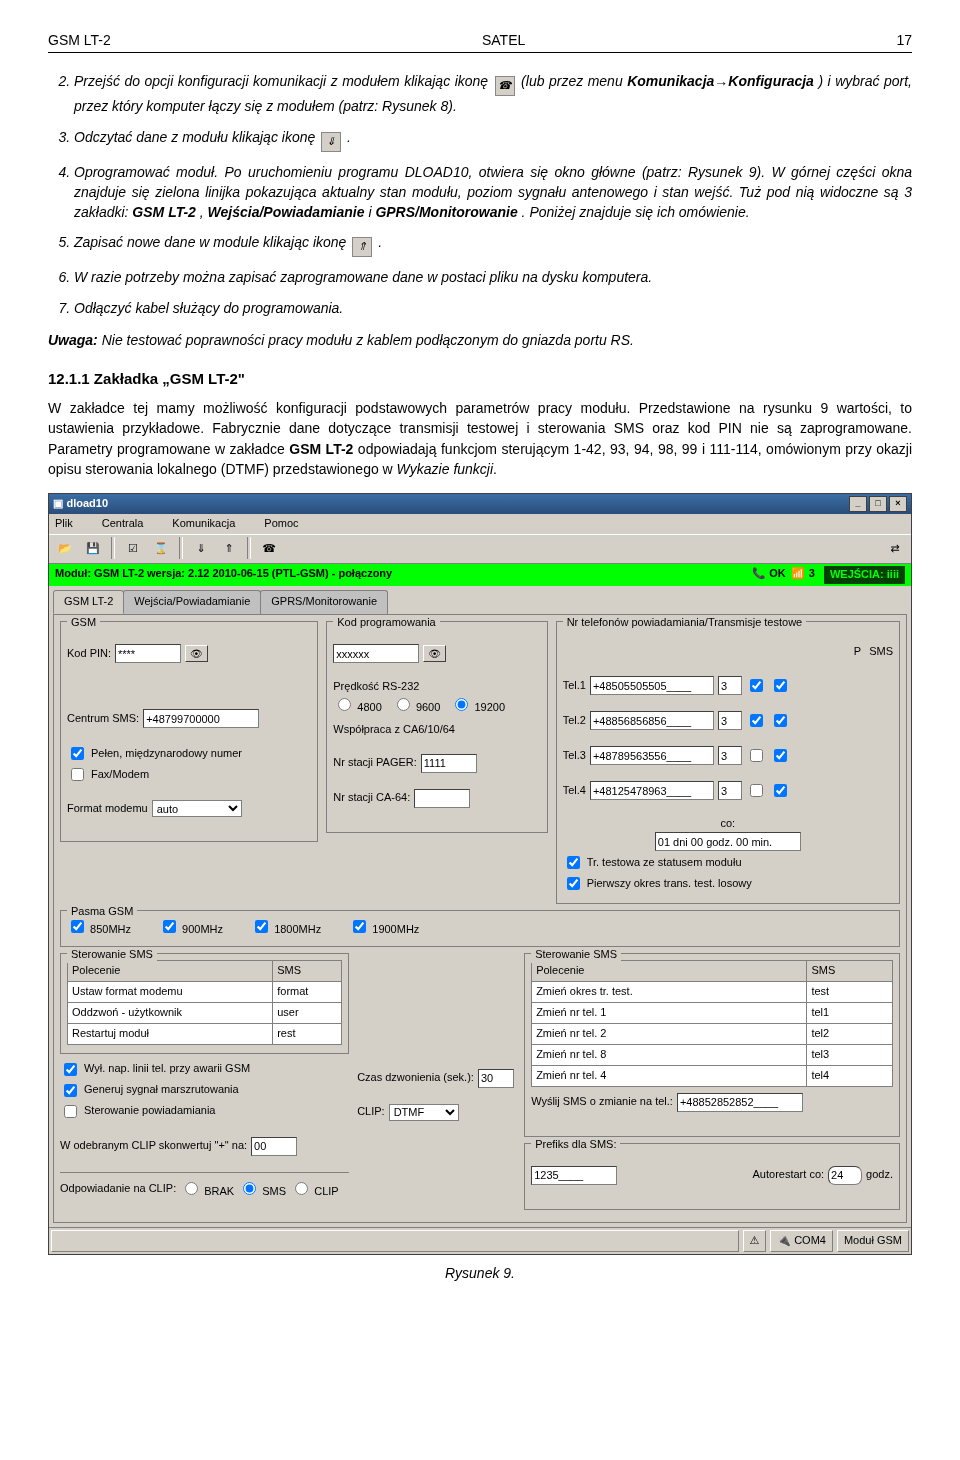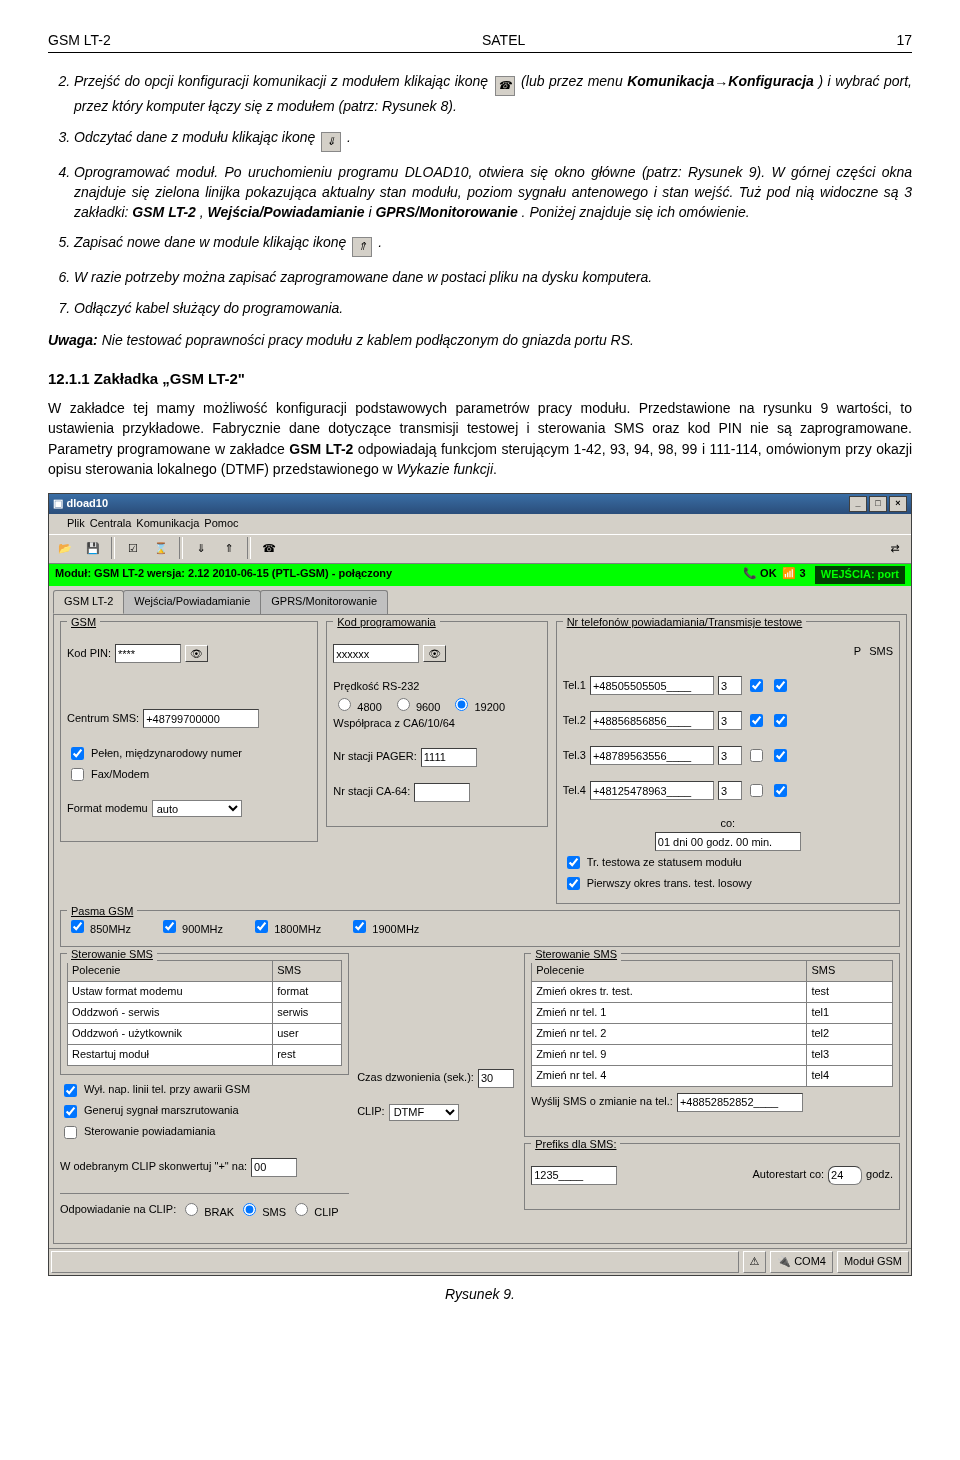--- a/index.html
+++ b/index.html
@@ -18,35 +18,35 @@
   .inline-icon { display:inline-block; width:18px; height:18px; vertical-align:-3px; border:1px solid #888; background:#d4d0c8; font-size:11px; line-height:16px; text-align:center; margin:0 2px; }
   .italic { font-style: italic; }
   .bold { font-weight: bold; }
   h3.section-h { font-size: 15px; margin: 18px 0 8px 0; font-weight: bold; }
 
   
   .app-window { border:1px solid #404040; background:#d4d0c8; font-family: Tahoma, Arial, sans-serif; font-size:11px; color:#000; margin-top:14px; }
   .titlebar { background:linear-gradient(#3a6ea5,#2a4d7a); color:#fff; display:flex; align-items:center; padding:2px 4px; font-weight:bold; }
   .titlebar .spacer { flex:1; }
   .win-btn { background:#d4d0c8; color:#000; width:16px; height:14px; border:1px solid #404040; margin-left:2px; text-align:center; line-height:12px; font-size:9px; }
-  .menubar { background:#d4d0c8; padding:2px 18px; display:flex; gap:5px; }
+  .menubar { background:#d4d0c8; padding:2px 6px; display:flex; gap:29px; }
   .toolbar { background:#d4d0c8; padding:2px 4px; display:flex; gap:4px; border-top:1px solid #fff; border-bottom:1px solid #808080; }
   .tb-btn { width:22px; height:22px; border:1px solid #d4d0c8; display:flex; align-items:center; justify-content:center; }
   .tb-sep { width:2px; height:22px; border-left:1px solid #808080; border-right:1px solid #fff; margin:0 2px; }
   .status-green { background:#00ff00; color:#000; padding:2px 6px; font-weight:bold; display:flex; }
   .status-green .sg-spacer{flex:1;}
   .tabs-row { display:flex; padding:4px 4px 0 4px; gap:-1px; }
   .tab { padding:3px 10px; border:1px solid #808080; border-bottom:none; background:#d4d0c8; border-top-left-radius:3px; border-top-right-radius:3px; margin-right:-1px; }
   .tab.active { background:#d4d0c8; position:relative; z-index:2; border-bottom:1px solid #d4d0c8; }
   .tab.inactive { background:#c0c0c0; }
   .panel-body { border:1px solid #808080; margin:0 4px 4px 4px; padding:6px; background:#d4d0c8; }
   .cols { display:flex; gap:8px; }
   .col { flex:1; }
   .group { border:1px solid #808080; padding:6px 6px 8px 6px; margin-bottom:6px; position:relative; }
-  .group-title { position:absolute; top:-7px; left:6px; background:#d4d0c8; padding:0 4px; font-size:11px;text-decoration:underline; }
+  .group-title { position:absolute; top:-7px; left:6px; background:#d4d0c8; padding:0 4px; font-size:11px; }
   .field-row { display:flex; align-items:center; margin:16px 0; gap:4px; }
   .field-row label { white-space:nowrap; }
   input[type=text].win { border:1px solid #7f7f7f; border-top-color:#404040; border-left-color:#404040; background:#fff; font-size:11px; padding:1px 2px; height:15px; }
   .win-btn-sm { border:1px solid #fff; border-right-color:#404040; border-bottom-color:#404040; background:#d4d0c8; padding:1px 4px; font-size:10px; height:17px; }
   .checkbox-row { display:flex; align-items:center; gap:4px; margin:2px 0; }
   .radio-row { display:flex; align-items:center; gap:10px; }
   table.win-table { width:100%; border-collapse:collapse; font-size:11px; }
   table.win-table th, table.win-table td { border:1px solid #808080; padding:2px 4px; text-align:left; background:#fff; }
   table.win-table th { background:#d4d0c8; font-weight:normal; }
   .select-win { border:1px solid #7f7f7f; background:#fff; font-size:11px; height:17px; }
@@ -139,21 +139,21 @@
 
   <div class="status-green">
     <span>Moduł: GSM LT-2 wersja: 2.12 2010-06-15 (PTL-GSM) - połączony</span>
     <span class="sg-spacer"></span>
     <span>📞</span>&nbsp;
     <span>OK</span>
     &nbsp;&nbsp;<span>📶</span>&nbsp;
     <span>3</span>
     &nbsp;&nbsp;&nbsp;<span style="background:#004000;color:#00ff00;padding:1px 6px;">
       <span>WEJŚCIA:</span>
-      <span>port</span>
+      <span>iiii</span>
     </span>
   </div>
 
   <div class="tabs-row">
     <div class="tab active">GSM LT-2</div>
     <div class="tab inactive">Wejścia/Powiadamianie</div>
     <div class="tab inactive">GPRS/Monitorowanie</div>
   </div>
 
   <div class="panel-body">
@@ -193,21 +193,21 @@
           <div class="field-row">
             <input type="text" class="win" style="width: 80px;" value="xxxxxx">
             <button class="win-btn-sm">👁</button>
           </div>
           <div style="margin-top:2px">Prędkość RS-232</div>
           <div class="radio-row">
             <label><input type="radio" name="baud" style=""> <span>4800</span></label>
             <label><input type="radio" name="baud" style=""> <span>9600</span></label>
             <label><input type="radio" name="baud" checked="" style=""> <span>19200</span></label>
           </div>
-          <div style="">Współpraca z CA6/10/64</div>
+          <div style="margin-top:6px">Współpraca z CA6/10/64</div>
           <div class="field-row">
               <label>Nr stacji PAGER:</label>
               <input type="text" class="win" style="width: 50px;" value="1111">
             </div>
           <div class="field-row">
               <label>Nr stacji CA-64:</label>
               <input type="text" class="win" style="width: 50px;">
             </div>
         </div>
       </div>
@@ -288,24 +288,20 @@
                   <th>Polecenie</th>
                   <th>SMS</th>
                 </tr>
             </tbody>
               <tbody id="ster1-body">
                 <tr>
                   <td>Ustaw format modemu</td>
                   <td>format</td>
                 </tr>
                 <tr>
-                  <td>Oddzwoń - serwis</td>
-                  <td>serwis</td>
-                </tr>
-                <tr>
                   <td>Oddzwoń - użytkownik</td>
                   <td>user</td>
                 </tr>
                 <tr>
                   <td>Restartuj moduł</td>
                   <td>rest</td>
                 </tr>
               </tbody>
           </table>
         </div>
@@ -362,21 +358,21 @@
                 </tr>
                 <tr>
                   <td>Zmień nr tel. 1</td>
                   <td>tel1</td>
                 </tr>
                 <tr>
                   <td>Zmień nr tel. 2</td>
                   <td>tel2</td>
                 </tr>
                 <tr>
-                  <td>Zmień nr tel. 9</td>
+                  <td>Zmień nr tel. 8</td>
                   <td>tel3</td>
                 </tr>
                 <tr>
                   <td>Zmień nr tel. 4</td>
                   <td>tel4</td>
                 </tr>
               </tbody>
           </table>
           <div class="field-row" style="margin-top:6px">
             <label>Wyślij SMS o zmianie na tel.:</label>

